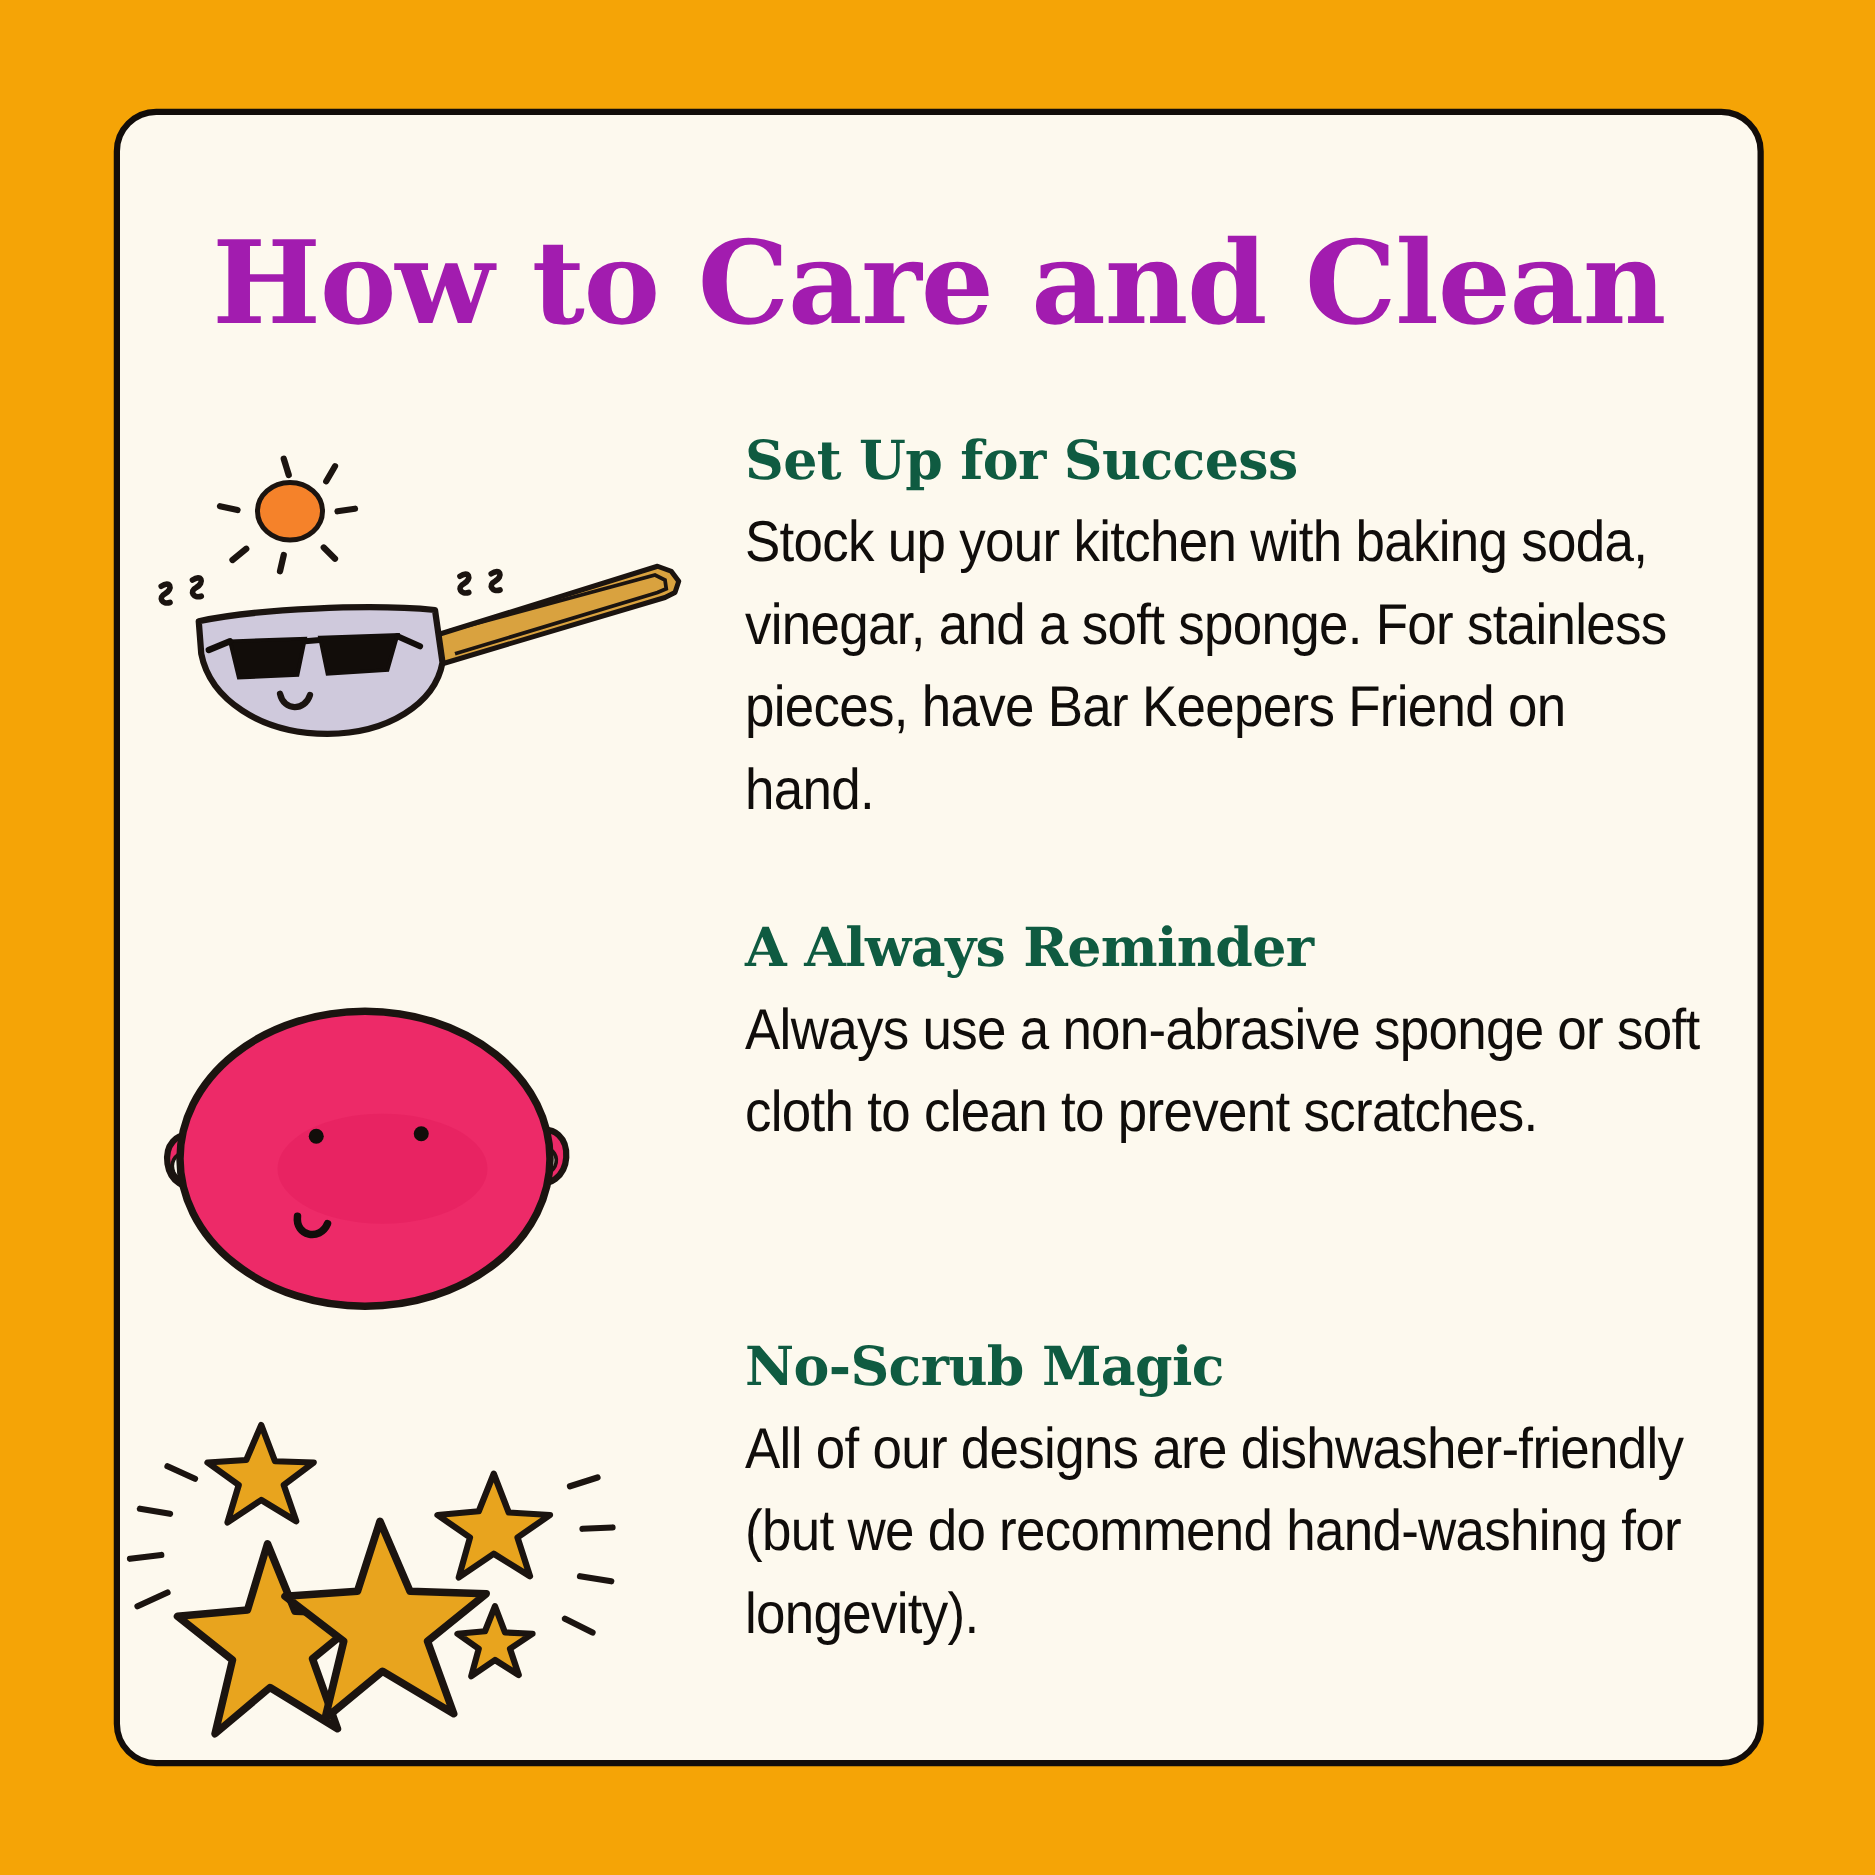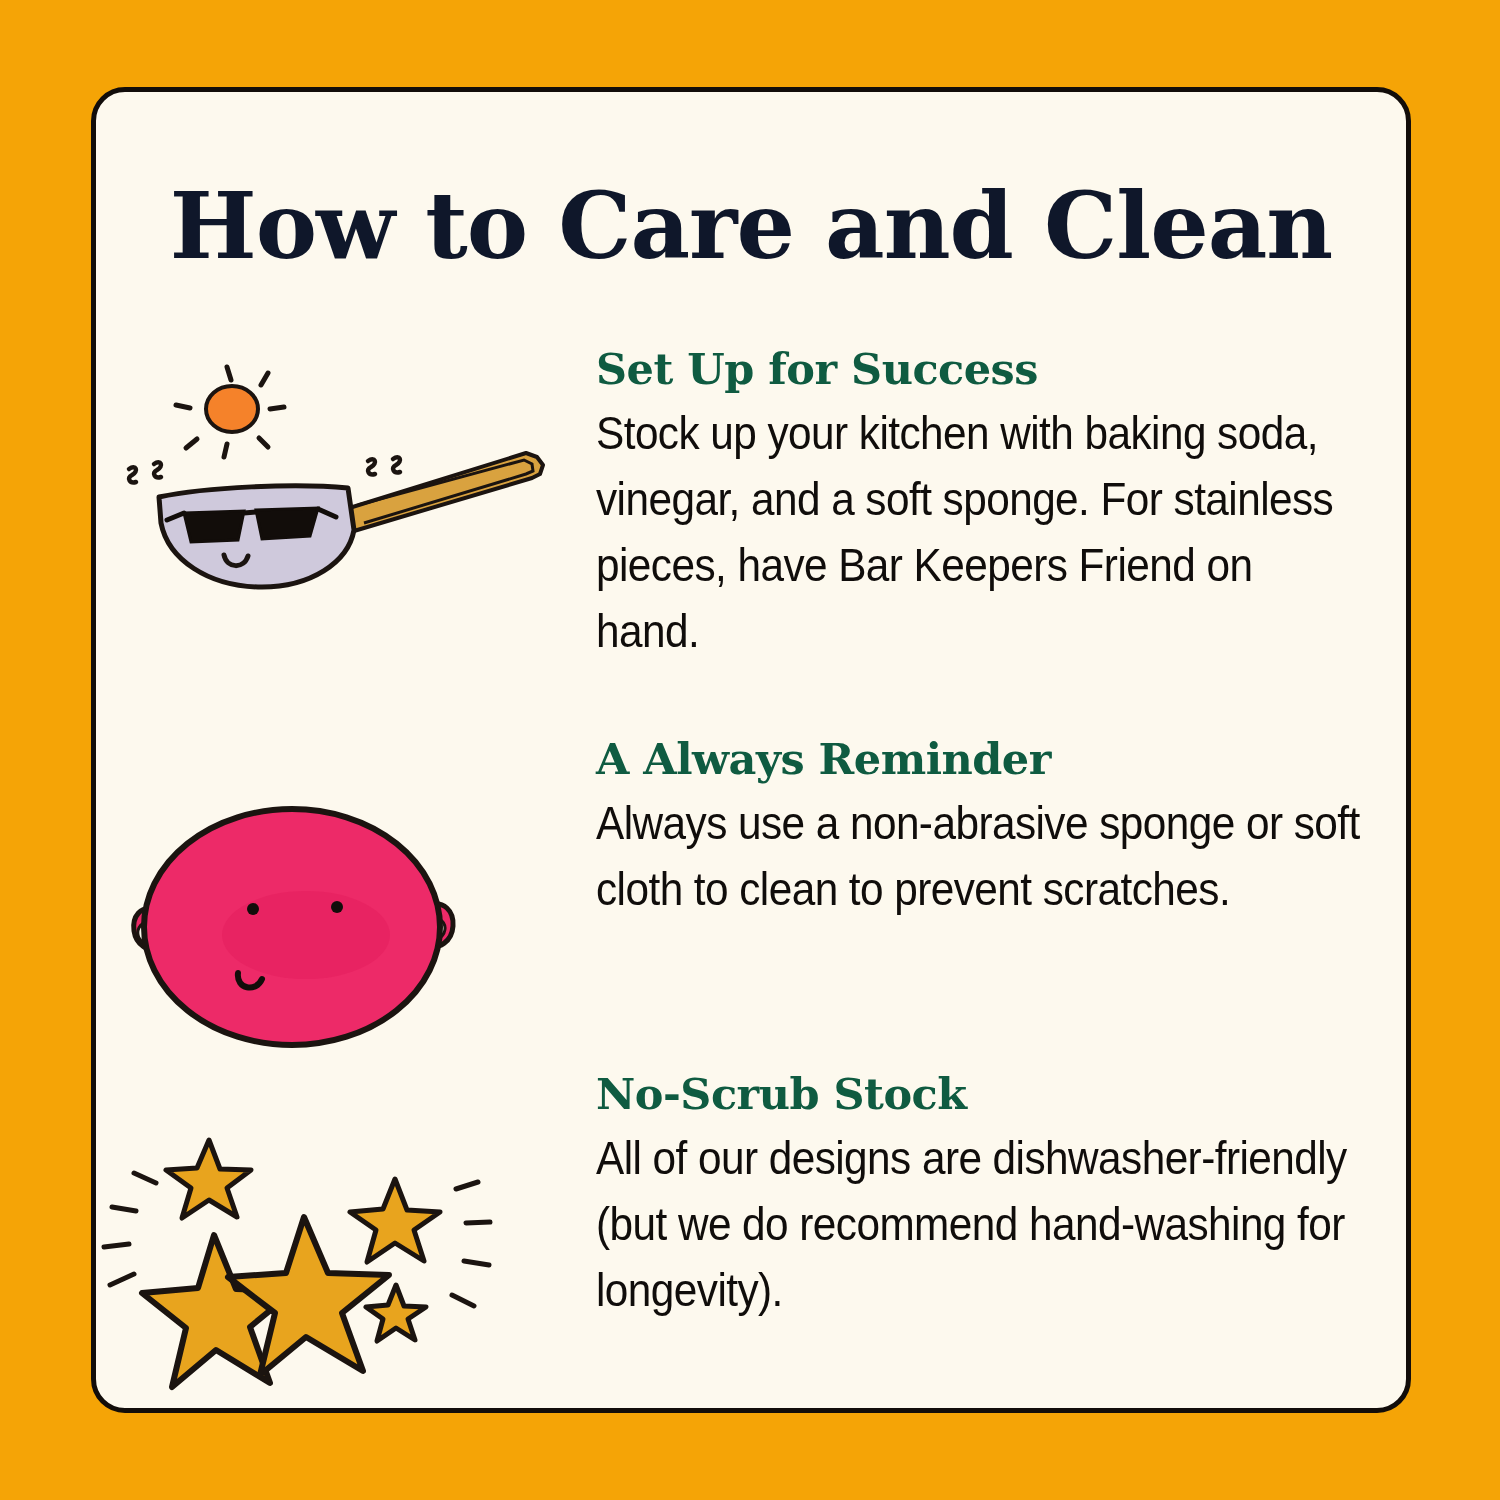--- a/index.html
+++ b/index.html
@@ -33,21 +33,21 @@
     box-sizing: border-box;
     overflow: hidden;
   }
 
   .title {
     position: absolute;
     left: 0;
     top: 88px;
     width: 100%;
     text-align: center;
-    color: #0f172a;
+    color: #a21caf;
     font-family: "DejaVu Serif", serif;
     font-weight: bold;
     font-size: 92px;
     letter-spacing: -1px;
     line-height: 1;
     white-space: nowrap;
   }
 
   .rows {
     position: absolute;
@@ -209,20 +209,20 @@
             <path d="M58 84 L80 138 L138 140 L94 176 L114 232 L60 199 L16 236 L30 177 L-14 142 L42 137 Z" transform="translate(60,24)" fill="#E8A41E" stroke="#1B1410" stroke-width="6" stroke-linejoin="round"></path>
 
             <path d="M200 76 L224 132 L285 134 L238 172 L259 230 L202 196 L156 234 L171 172 L124 136 L182 132 Z" transform="translate(8,14)" fill="#E8A41E" stroke="#1B1410" stroke-width="6" stroke-linejoin="round"></path>
 
             <path d="M299 52 L311 83 L344 85 L318 103 L328 134 L299 116 L271 135 L280 103 L254 85 L287 82 Z" fill="#E8A41E" stroke="#1B1410" stroke-width="5" stroke-linejoin="round"></path>
 
             <path d="M300 158 L308 179 L330 180 L312 192 L319 213 L300 201 L281 214 L287 192 L270 180 L292 178 Z" fill="#E8A41E" stroke="#1B1410" stroke-width="5" stroke-linejoin="round"></path>
           </svg>
         </div>
         <div class="text-col">
-          <h2 class="sec-title">No-Scrub Stock</h2>
+          <h2 class="sec-title">No-Scrub Magic</h2>
           <p class="sec-body">All of our designs are dishwasher-friendly (but we do recommend hand-washing for longevity).</p>
         </div>
       </div>
 
     </div>
   </div>
 </div>
 
 </body></html>

